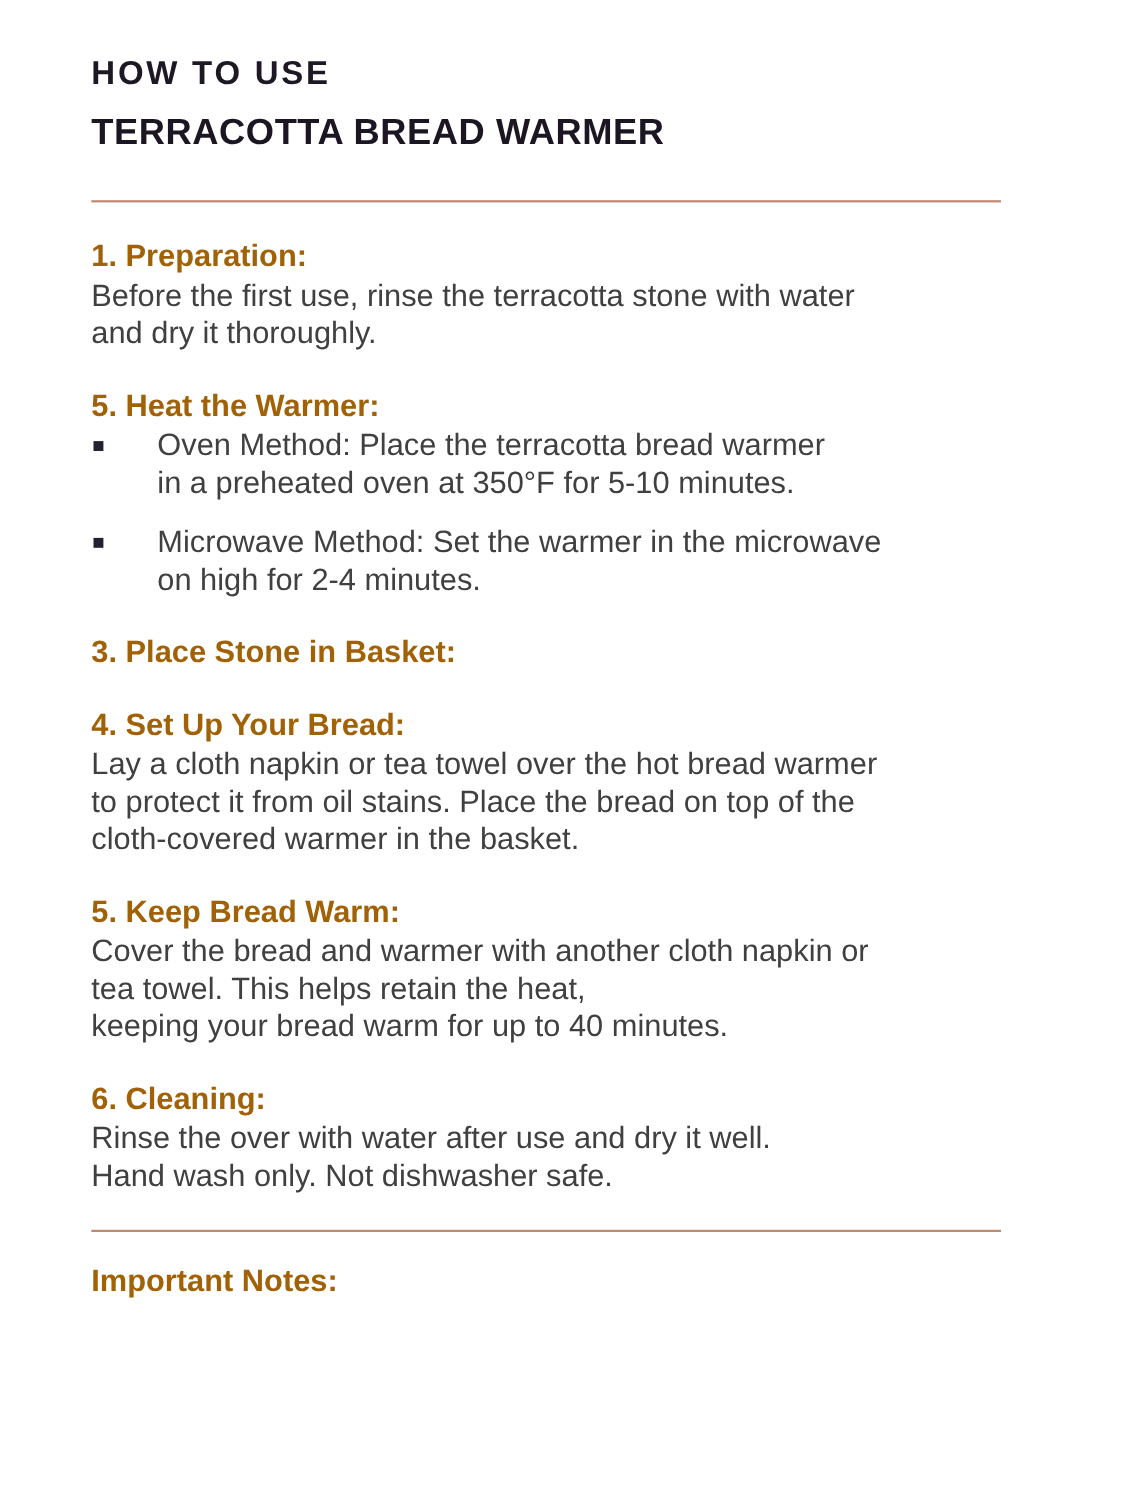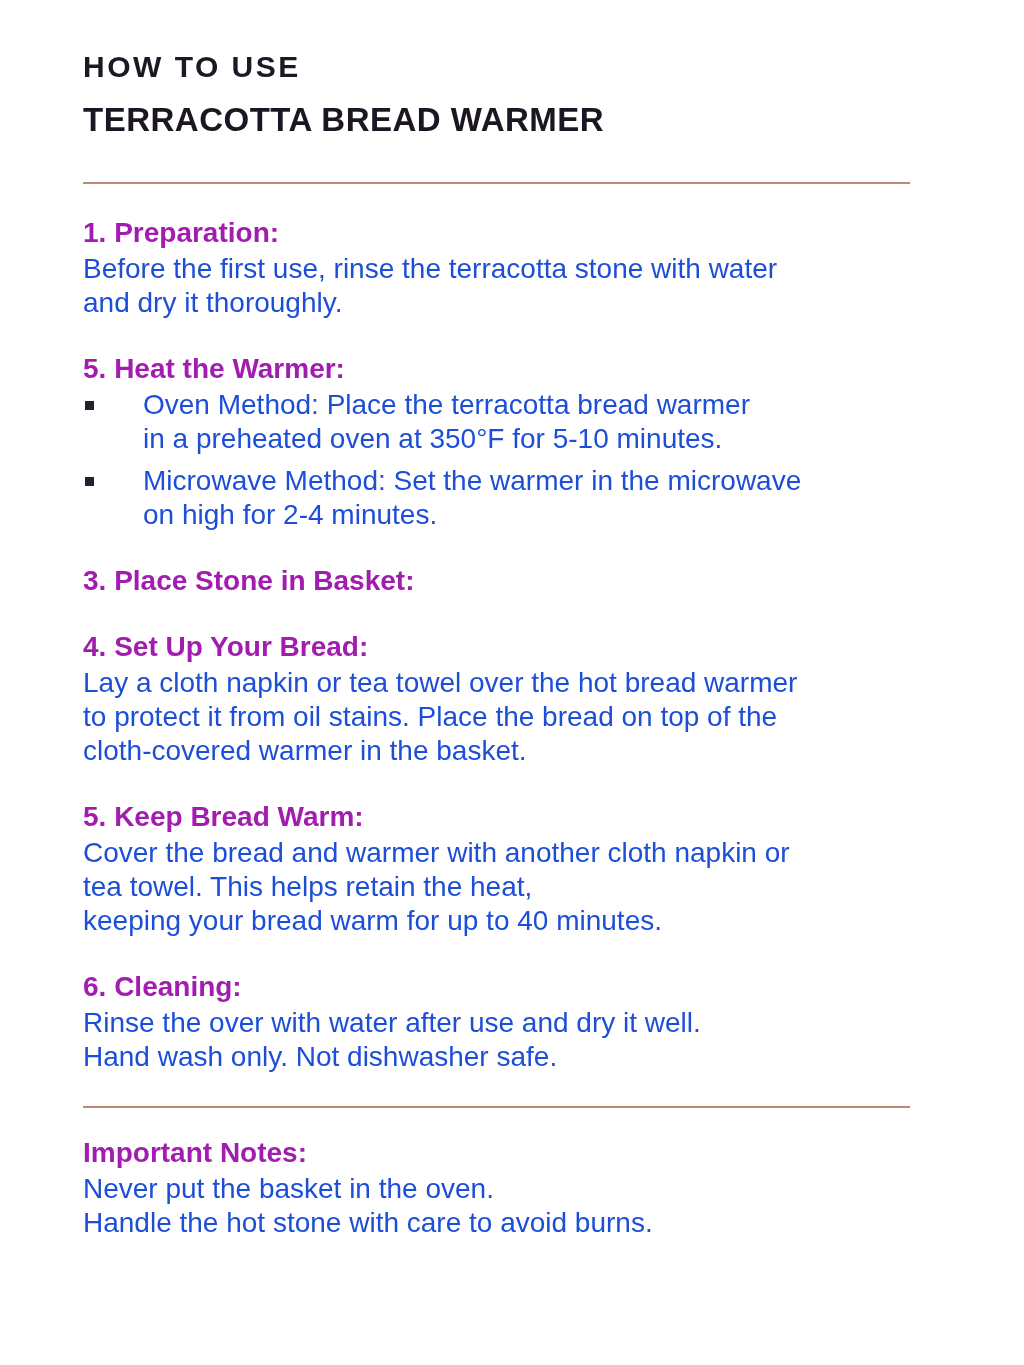--- a/index.html
+++ b/index.html
@@ -43,39 +43,39 @@
     margin: 16px 0 28px 0;
   }
   .section {
     margin-bottom: 32px;
   }
   .section-heading {
     margin: 0 0 2px 0;
     font-size: 28px;
     font-weight: 700;
     line-height: 34px;
-    color: #a21caf;
+    color: #a16207;
   }
   .body-text {
     margin: 0;
     font-size: 28px;
     font-weight: 400;
     line-height: 34px;
     white-space: pre-line;
-    color: #1d4ed8;
+    color: #404040;
   }
   ul.bullet-list {
     list-style: none;
     margin: 2px 0 0 0;
     padding: 0;
   }
   ul.bullet-list li {
     display: flex;
     align-items: flex-start;
-    margin-bottom: 8px;
+    margin-bottom: 20px;
   }
   ul.bullet-list li:last-child {
     margin-bottom: 0;
   }
   .bullet-marker {
     flex: 0 0 60px;
     width: 60px;
     box-sizing: border-box;
     padding-left: 2px;
   }
@@ -150,17 +150,15 @@
       <p class="body-text">Rinse the over with water after use and dry it well.
 Hand wash only. Not dishwasher safe.</p>
     </section>
 
   </main>
 
   <hr class="rule bottom">
 
   <footer class="footer-notes">
     <h2 class="section-heading">Important Notes:</h2>
-    <p class="body-text">Never put the basket in the oven.
-Handle the hot stone with care to avoid burns.</p>
   </footer>
 
 </div>
 
 </body></html>

